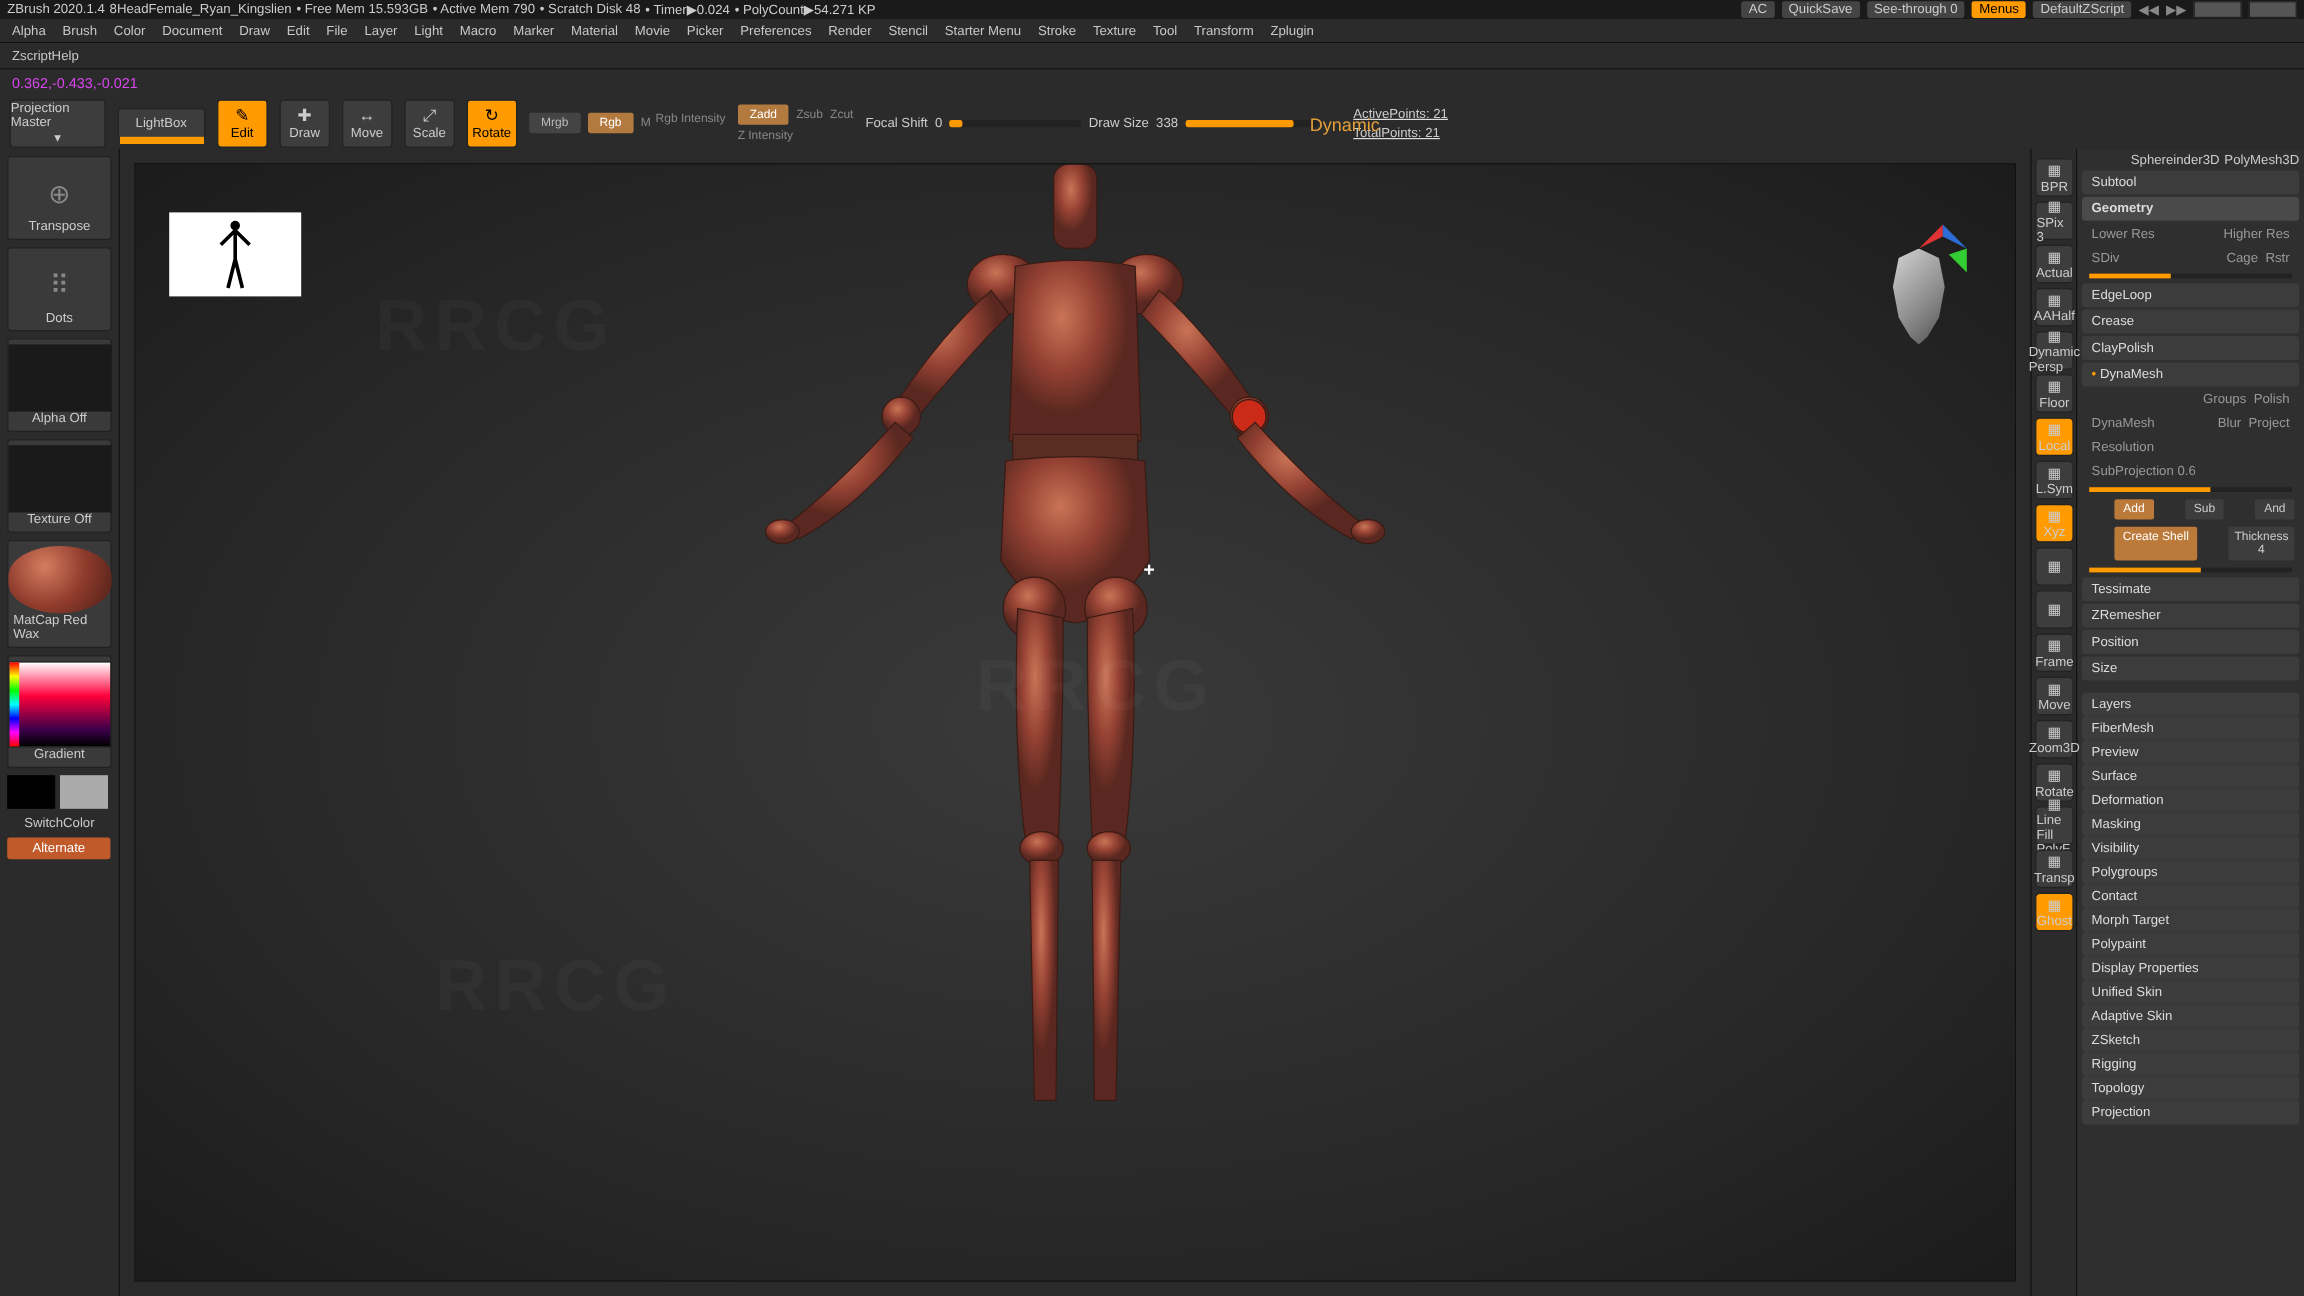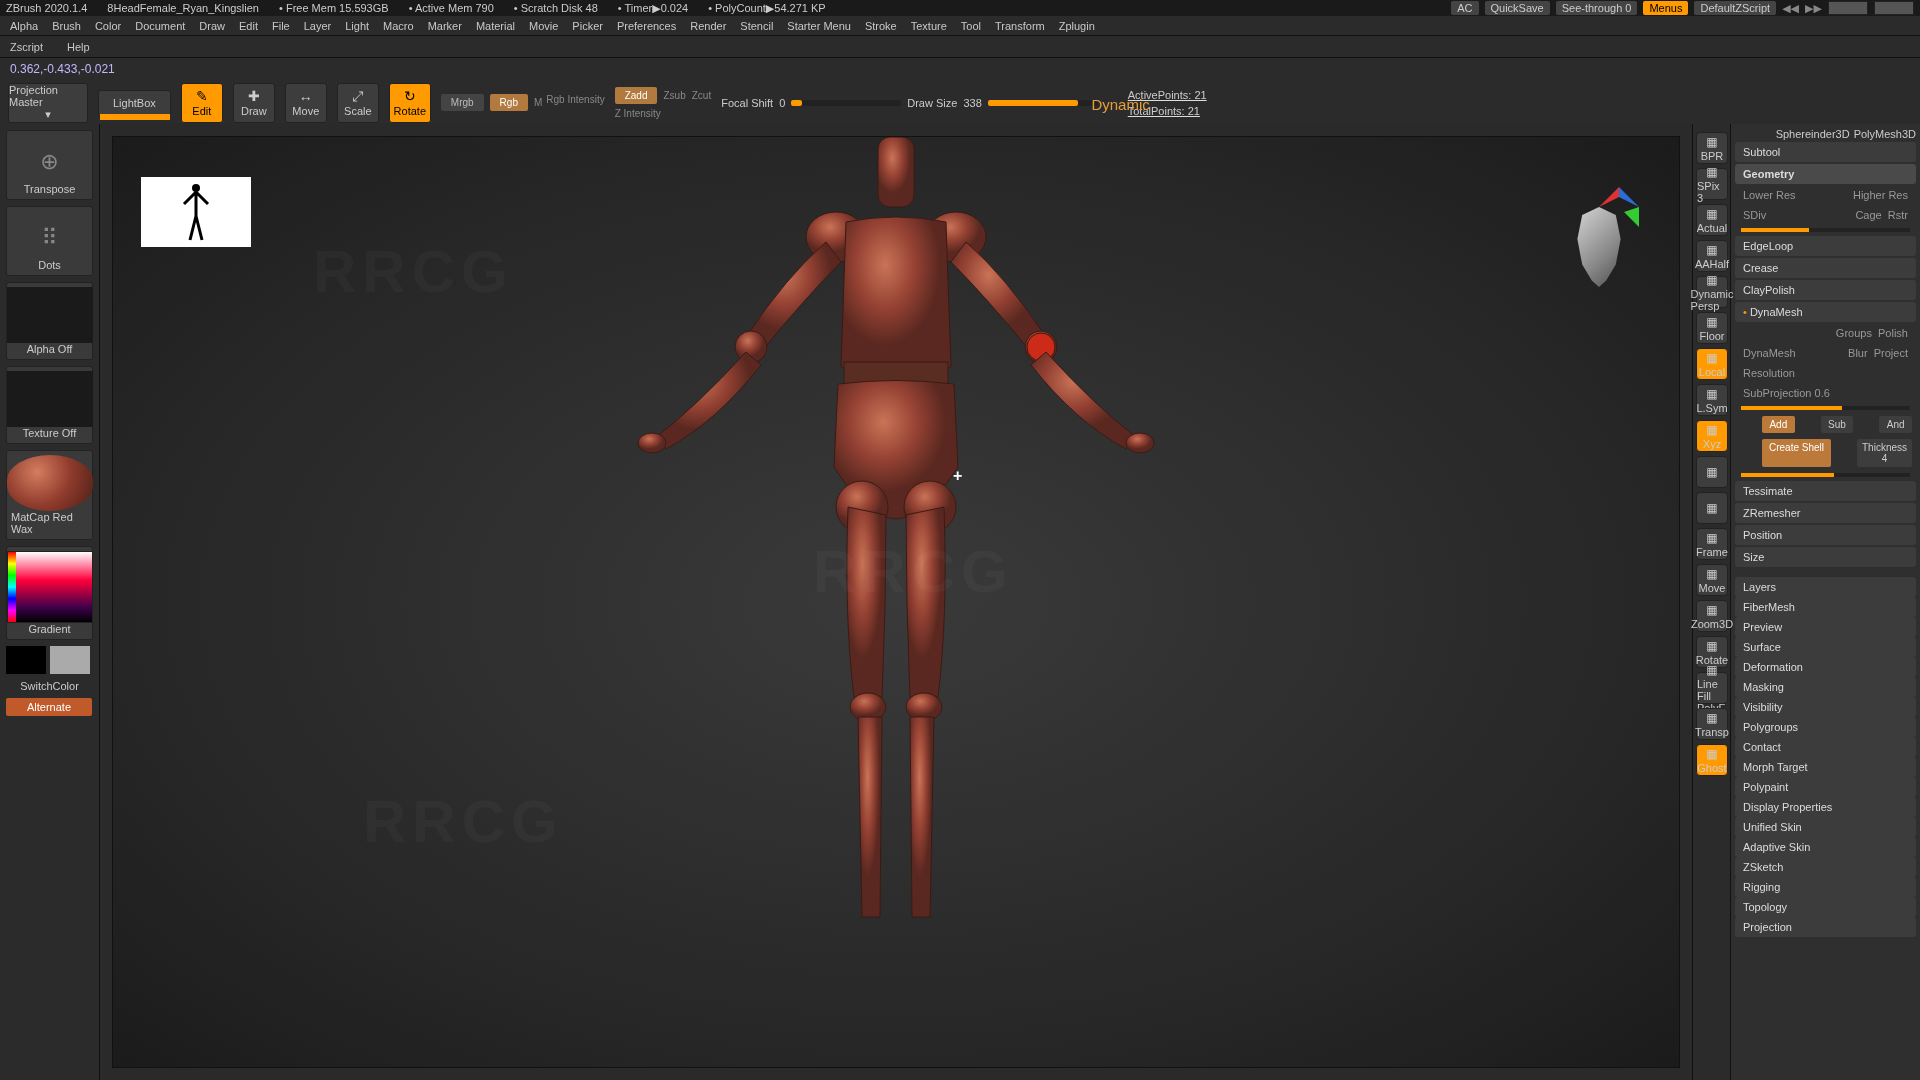--- a/index.html
+++ b/index.html
@@ -1,35 +1,35 @@
 <!DOCTYPE html>
 <html><head>
 <meta charset="utf-8">
 <style>
 * { margin:0; padding:0; box-sizing:border-box; font-family:Tahoma,Arial,sans-serif; font-size:11px; color:#ccc; user-select:none; }
 body { background:#3a3a3a; width:1920px; height:1080px; overflow:hidden; position:relative; }
 
 
-#status { height:16px; background:#1a1a1a; display:flex; align-items:center; padding:0 6px; gap:20px; color:#aaa; font-size:11px; }
+#status { height:16px; background:#1a1a1a; display:flex; align-items:center; padding:0 6px; gap:4px; color:#aaa; font-size:11px; }
 #status .seg { white-space:nowrap; }
 #status .dot::before { content:"• "; }
 #status .right { margin-left:auto; display:flex; gap:6px; align-items:center; }
 #status .btn { background:#444; padding:1px 6px; border-radius:2px; color:#ccc; }
 #status .menus { background:#ff9a00; color:#000; padding:1px 6px; border-radius:2px; }
 #status .arrow { color:#888; }
 #status .tool-thumb { width:40px; height:14px; background:#555; border:1px solid #222; }
 
 
 #menubar { height:20px; background:#2b2b2b; display:flex; align-items:center; gap:14px; padding:0 10px; border-bottom:1px solid #111; }
 #menubar span { color:#c8c8c8; cursor:pointer; }
-#menubar2 { height:22px; background:#2b2b2b; display:flex; align-items:center; gap:24px; padding:0 10px; border-bottom:1px solid #111; }
+#menubar2 { height:22px; background:#2b2b2b; display:flex; align-items:center; gap:0; padding:0 10px; border-bottom:1px solid #111; }
 #menubar2 span { color:#c8c8c8; cursor:pointer; }
 
 
-#coords { padding:4px 10px; color:#c4b5fd; font-size:12px; background:#2b2b2b; }
+#coords { padding:4px 10px; color:#d946ef; font-size:12px; background:#2b2b2b; }
 
 
 #toolbar { height:46px; background:#2b2b2b; display:flex; align-items:center; padding:0 8px; gap:10px; border-bottom:1px solid #181818; }
 .tool-btn { display:flex; flex-direction:column; align-items:center; justify-content:center; width:42px; height:40px; background:#3d3d3d; border:1px solid #222; border-radius:3px; cursor:pointer; font-size:9px; gap:2px; }
 .tool-btn.on { background:#ff9a00; color:#000; }
 .tool-btn.on span { color:#000; }
 .tool-btn .ico { font-size:14px; line-height:1; }
 .pill { background:#444; color:#bbb; padding:3px 10px; border-radius:2px; font-size:10px; }
 .pill.rgb { background:#b37a40; color:#fff; }
 .pill.zadd { background:#b37a40; color:#fff; }

